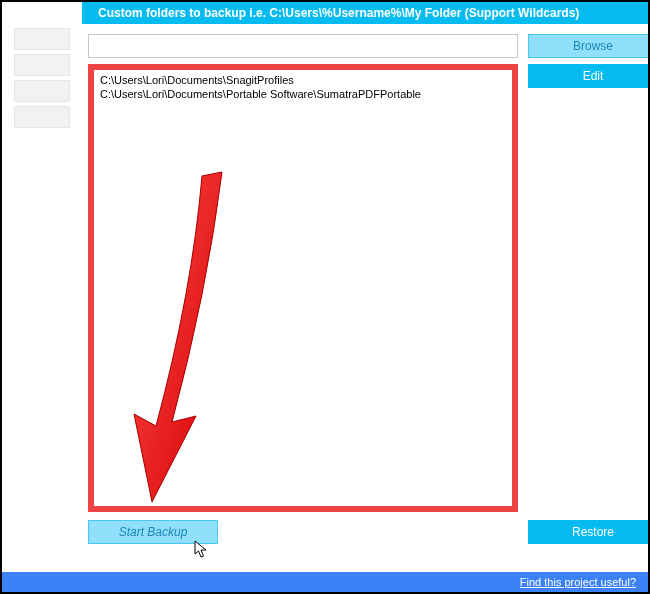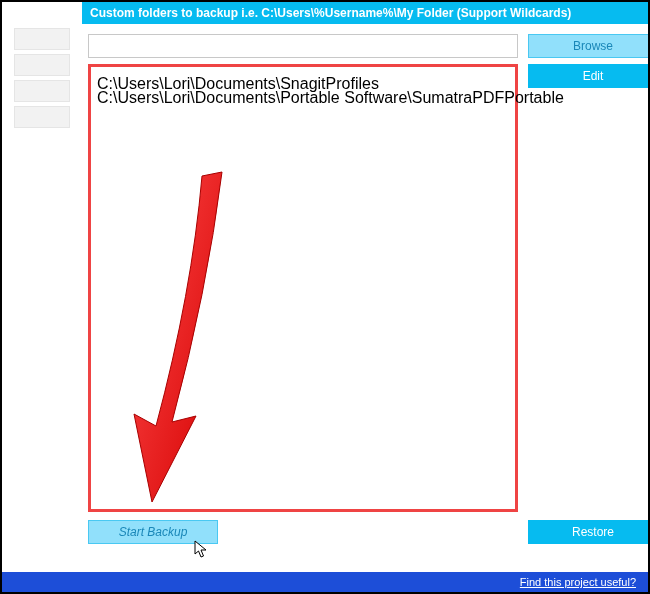--- a/index.html
+++ b/index.html
@@ -1,50 +1,50 @@
 <!DOCTYPE html>
 <html><head>
 <meta charset="utf-8">
 <style>
   * { box-sizing: border-box; margin: 0; padding: 0; font-family: "Segoe UI", Tahoma, Arial, sans-serif; }
   html, body { width: 650px; height: 594px; background: #fff; }
   .outer { width: 650px; height: 594px; border: 2px solid #000; position: relative; overflow: hidden; }
   .header {
     position: absolute; top: 0; left: 80px; right: 0; height: 22px;
     background: #06bbf0; color: #fff; font-weight: 600; font-size: 12px;
-    line-height: 22px; padding-left: 8px;
+    line-height: 22px; padding-left: 16px;
   }
   .sidebar { position: absolute; top: 22px; left: 0; width: 80px; }
   .side-block {
     width: 56px; height: 22px; margin: 4px 12px 4px 12px;
     background: #f2f2f2; border: 1px solid #e5e5e5;
   }
   .main { position: absolute; top: 22px; left: 80px; right: 0; bottom: 20px; }
   .input-row { position: absolute; top: 10px; left: 6px; right: 130px; }
   .path-input {
     width: 100%; height: 24px; border: 1px solid #c8c8c8;
     font-size: 12px; padding: 2px 6px; outline: none;
   }
   .list-box {
     position: absolute; top: 40px; left: 6px; right: 130px; bottom: 60px;
-    border: 3px solid #ef4444; font-size: 16px; padding: 10px 6px; line-height: 14px;
+    border: 6px solid #ef4444; font-size: 11px; padding: 3px 6px; line-height: 14px;
   }
   .list-item { white-space: nowrap; }
   .btn-col { position: absolute; top: 10px; right: 6px; width: 114px; }
   .btn {
     display: block; width: 130px; height: 24px; margin-bottom: 6px;
     background: #06bbf0; color: #fff; border: 1px solid #06bbf0;
     font-size: 12px; text-align: center; line-height: 22px; cursor: pointer;
   }
   .btn.selected { background: #91e0fb; color: #1a87b8; border: 1px solid #49c8f2; }
   .bottom-left { position: absolute; left: 6px; bottom: 22px; width: 114px; font-style: italic; }
   .bottom-right { position: absolute; right: 6px; bottom: 22px; width: 114px; }
   .statusbar {
     position: absolute; left: 0; right: 0; bottom: 0; height: 20px;
-    background: #1d4ed8; color: #fff; font-size: 11px; line-height: 20px;
+    background: #3b82f6; color: #fff; font-size: 11px; line-height: 20px;
     text-align: right; padding-right: 12px;
   }
   .statusbar span { text-decoration: underline; cursor: pointer; }
   .arrow { position: absolute; pointer-events: none; z-index: 50; }
   .cursor { position: absolute; width: 16px; height: 20px; pointer-events: none; z-index: 60; }
 </style>
 </head>
 <body>
 
 <div class="outer">

